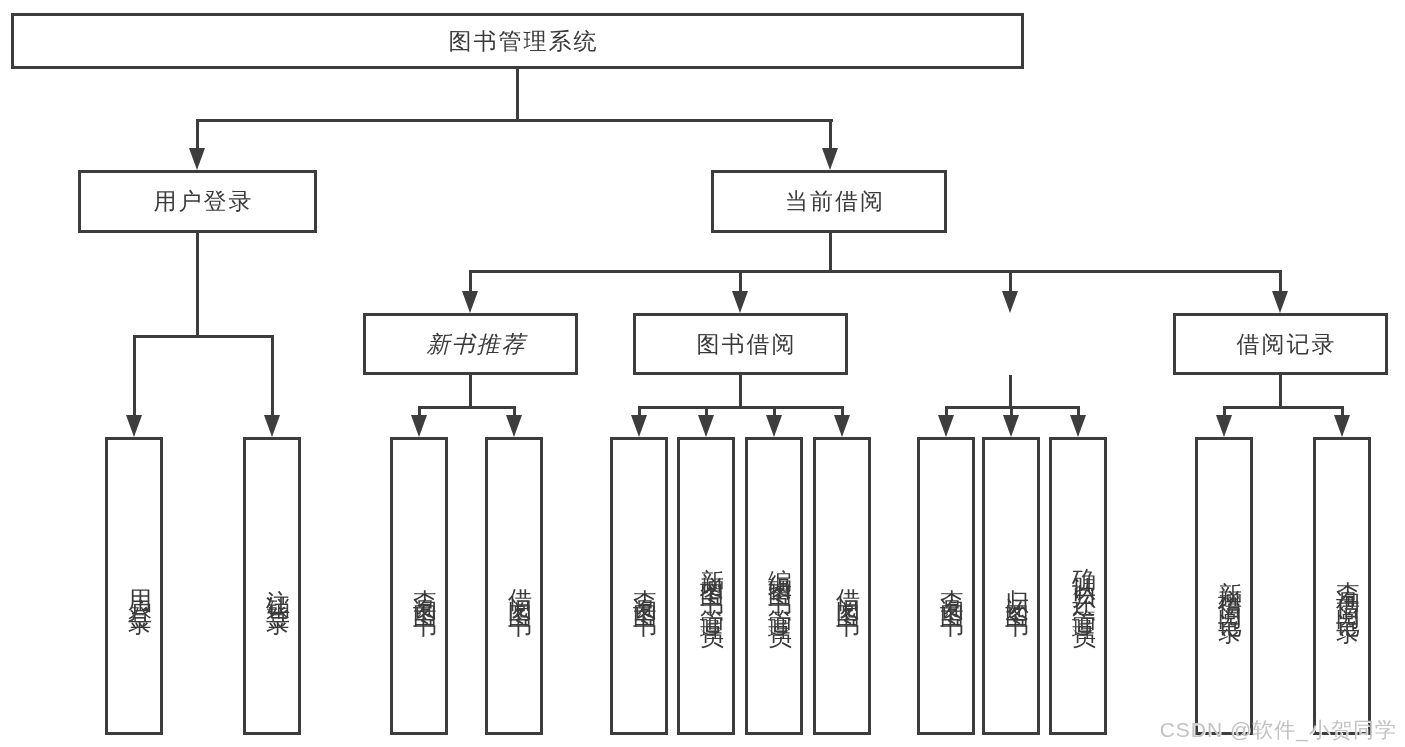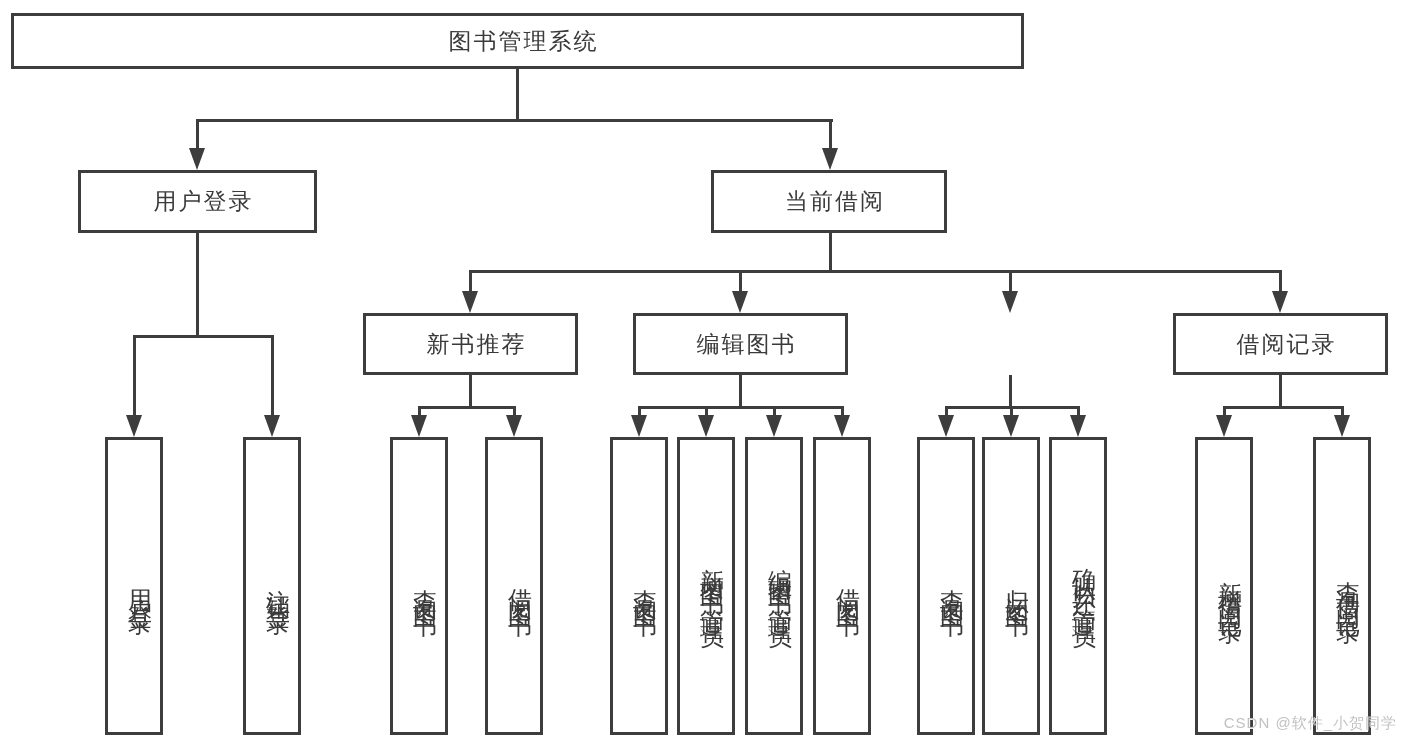--- a/index.html
+++ b/index.html
@@ -38,22 +38,22 @@
   .vline{position:absolute;width:3px;background:var(--line);}
   .hline{position:absolute;height:3px;background:var(--line);}
   .arrowhead{
     position:absolute;width:0;height:0;
     border-left:8px solid transparent;
     border-right:8px solid transparent;
     border-top:22px solid var(--line);
   }
   .watermark{
     position:absolute;
-    right:8px;bottom:14px;
-    font-size:15px;
+    right:8px;bottom:3px;
+    font-size:21px;
     color:var(--watermark);
     text-shadow:1px 1px 0 rgba(255,255,255,0.9);
     z-index:10;
     letter-spacing:1px;
   }
 </style>
 </head>
 <body>
 
 <div class="diagram">
@@ -93,25 +93,25 @@
     <div class="vline" style="left:469px;top:270px;height:24px;"></div>
     <div class="arrowhead" style="left:462px;top:291px;"></div>
     <div class="vline" style="left:739px;top:270px;height:24px;"></div>
     <div class="arrowhead" style="left:732px;top:291px;"></div>
     <div class="vline" style="left:1009px;top:270px;height:24px;"></div>
     <div class="arrowhead" style="left:1002px;top:291px;"></div>
     <div class="vline" style="left:1279px;top:270px;height:24px;"></div>
     <div class="arrowhead" style="left:1272px;top:291px;"></div>
   </div>
 
-  <div class="box hnode" style="left:363px;top:313px;width:215px;height:62px;">
+  <div class="box hnode" style="left:363px;top:313px;width:215px;height:62px;font-style:italic;">
     <span>新书推荐</span>
   </div>
   <div class="box hnode" style="left:633px;top:313px;width:215px;height:62px;">
-    <span>编辑图书</span>
+    <span>图书借阅</span>
   </div>
   <div class="box hnode" style="left:1173px;top:313px;width:215px;height:62px;">
     <span>借阅记录</span>
   </div>
 
   <div>
     <div class="vline" style="left:469px;top:375px;height:34px;"></div>
     <div class="hline" style="left:418px;top:406px;width:98px;"></div>
     <div class="vline" style="left:418px;top:406px;height:12px;"></div>
     <div class="arrowhead" style="left:411px;top:415px;"></div>

